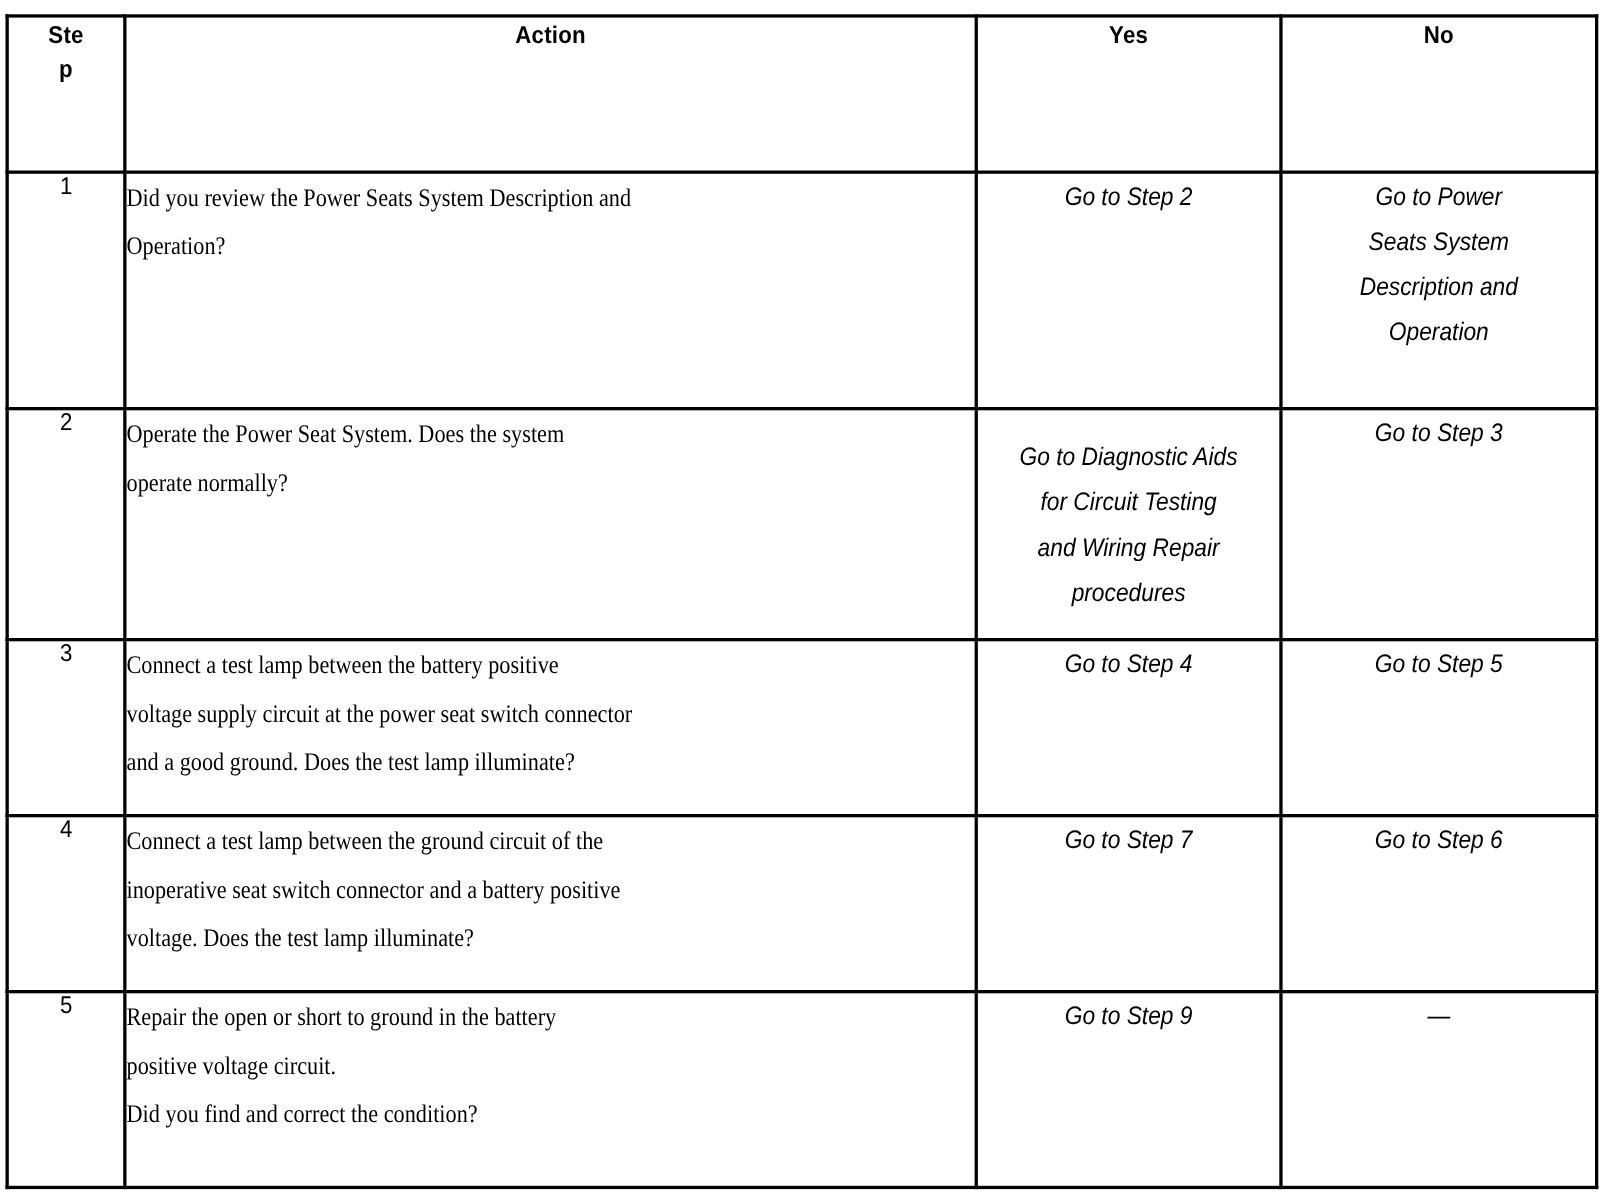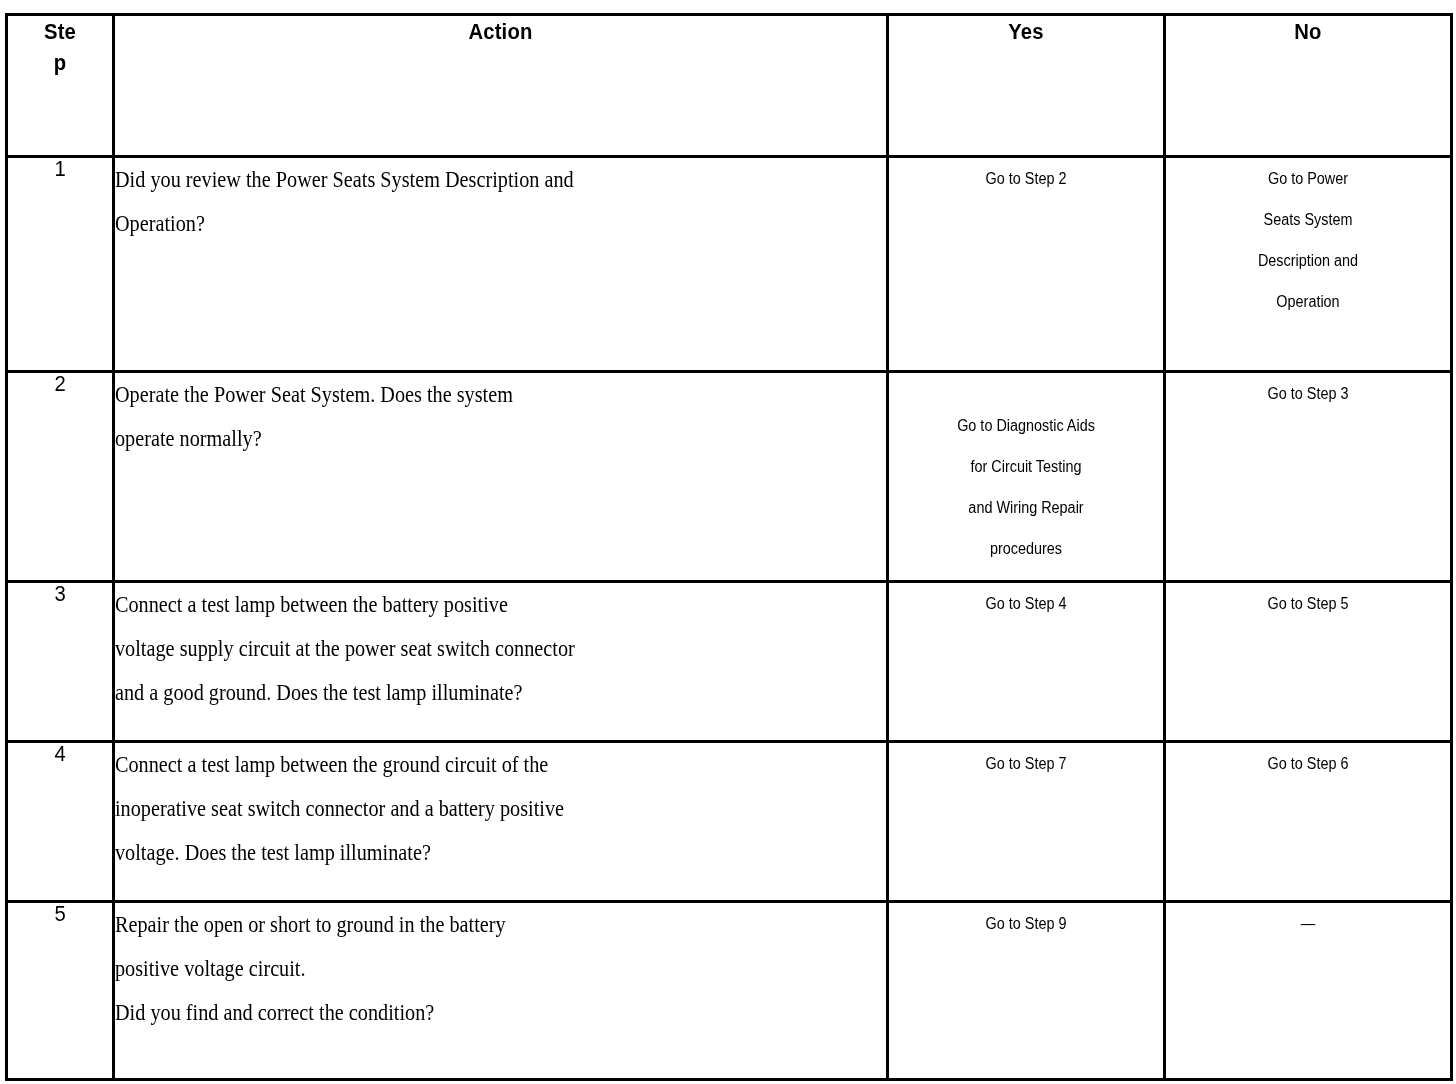--- a/index.html
+++ b/index.html
@@ -94,37 +94,38 @@
     font-size: 23px;
     line-height: 44px;
     white-space: nowrap;
     transform: scaleX(0.88);
     transform-origin: left center;
   }
 
   
   td.res-cell {
     text-align: center;
-    font-size: 16px;
+    font-size: 23px;
+    font-style: italic;
   }
   td.res-cell .res-stack {
     display: block;
     white-space: nowrap;
   }
   .res-line {
     display: block;
     line-height: 41px;
     transform: scaleX(0.90);
     transform-origin: center center;
   }
   td.align-bottom { vertical-align: bottom; }
   td.align-bottom .res-stack { padding-bottom: 14px; }
   td.align-middle { vertical-align: middle; }
   td.align-top    { vertical-align: top; }
-  td.align-top .res-stack { padding-top: 12px; margin-top: 20px; }
+  td.align-top .res-stack { padding-top: 22px; }
   td.align-center-dash { vertical-align: middle; }
   td.align-center-dash .res-stack { padding-bottom: 6px; }
 
   
   tr.r1 td { height: 212px; }
   tr.r2 td { height: 207px; }
   tr.r3 td { height: 157px; }
   tr.r4 td { height: 157px; }
   tr.r5 td { height: 175px; }
 </style>

